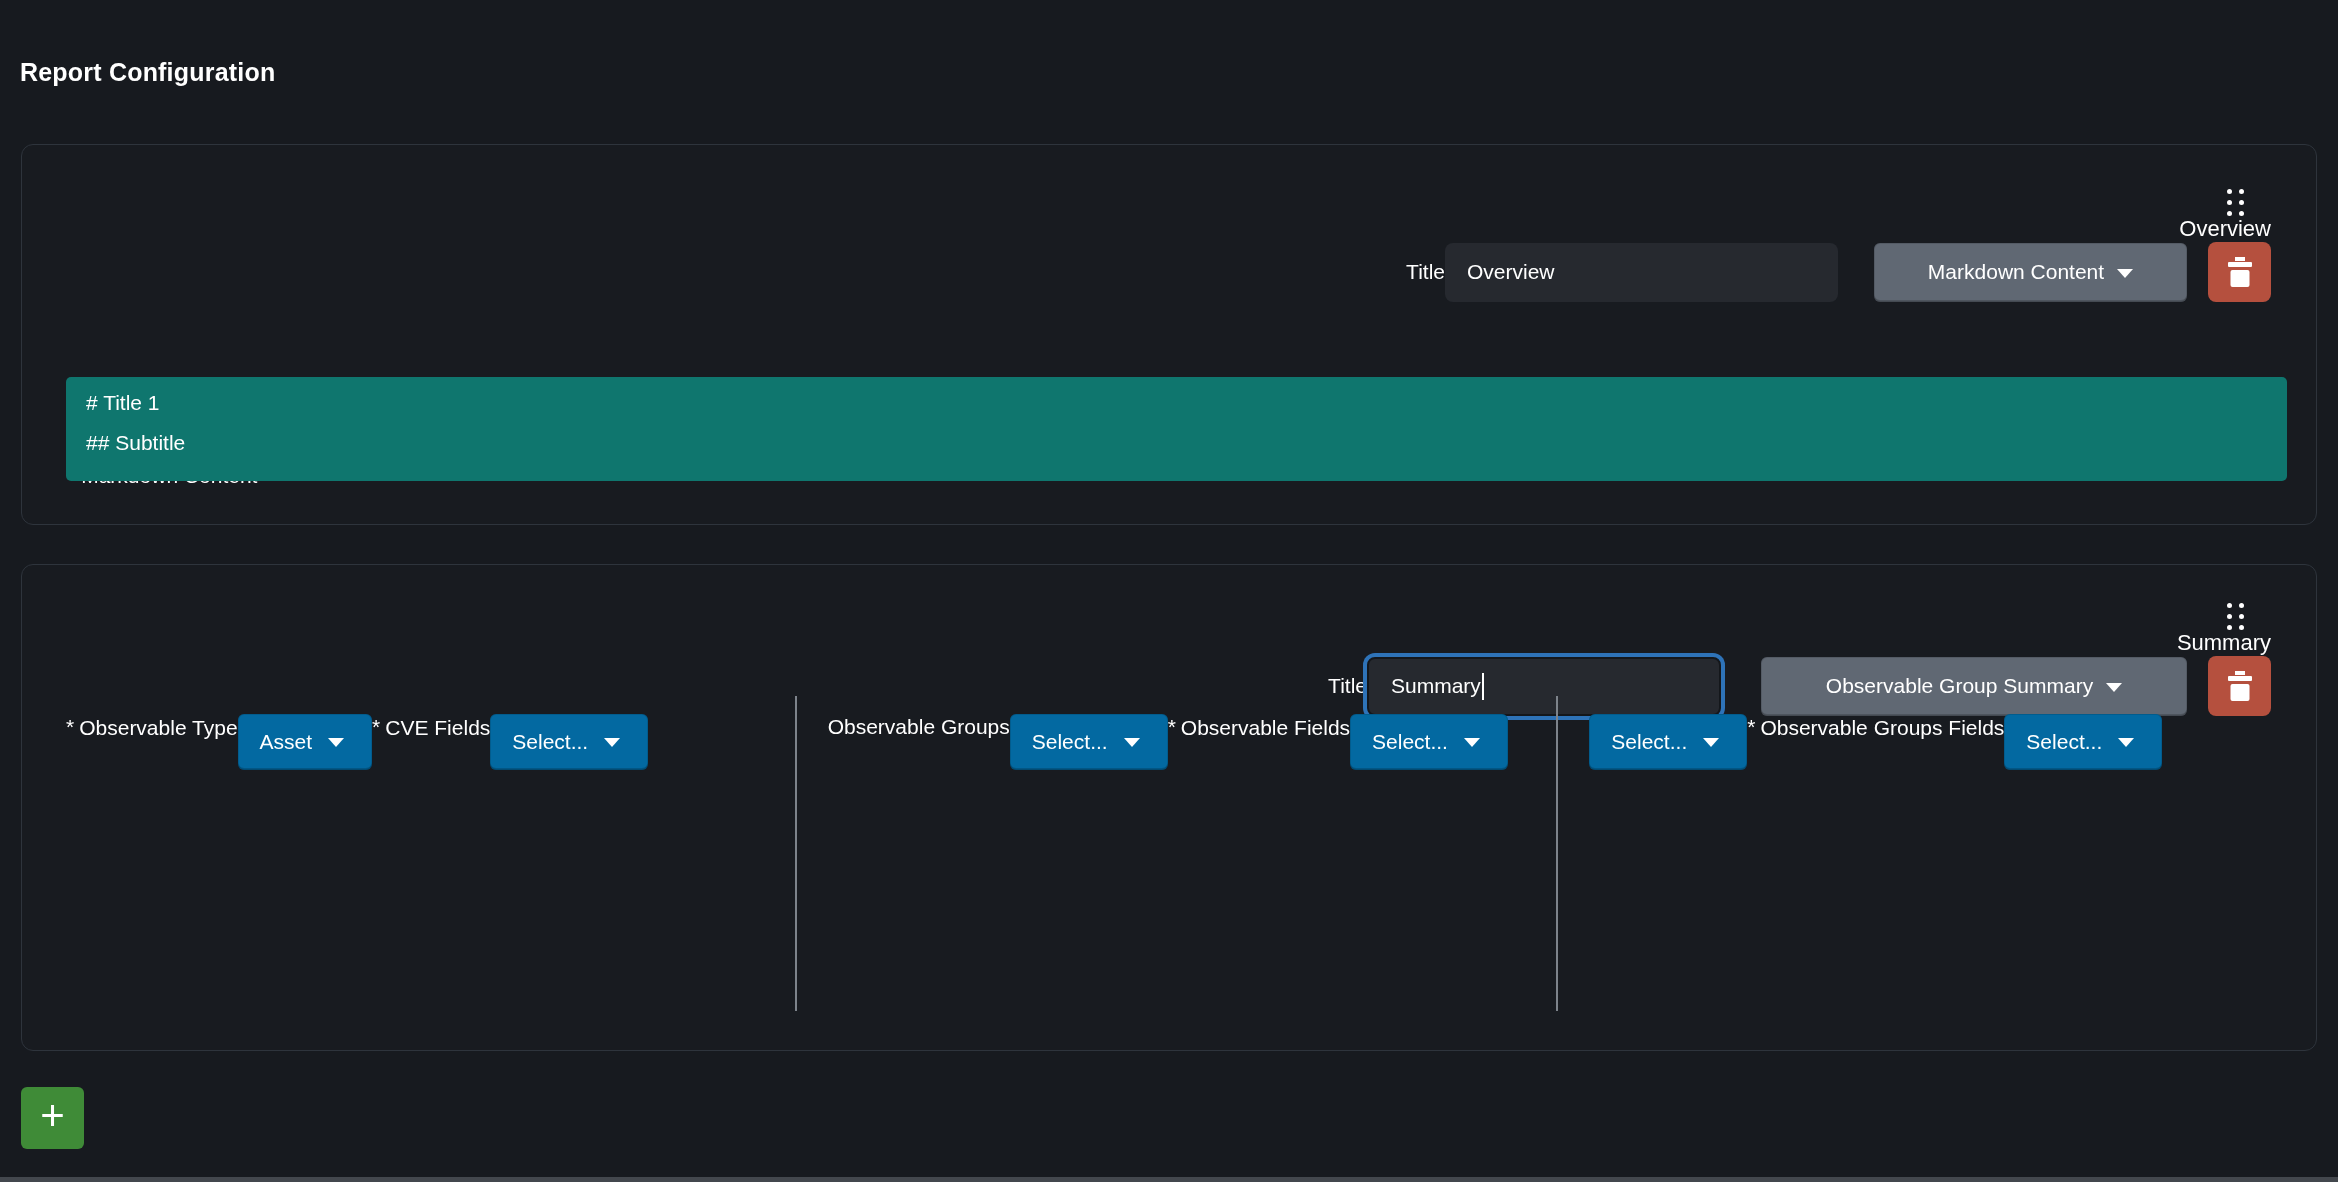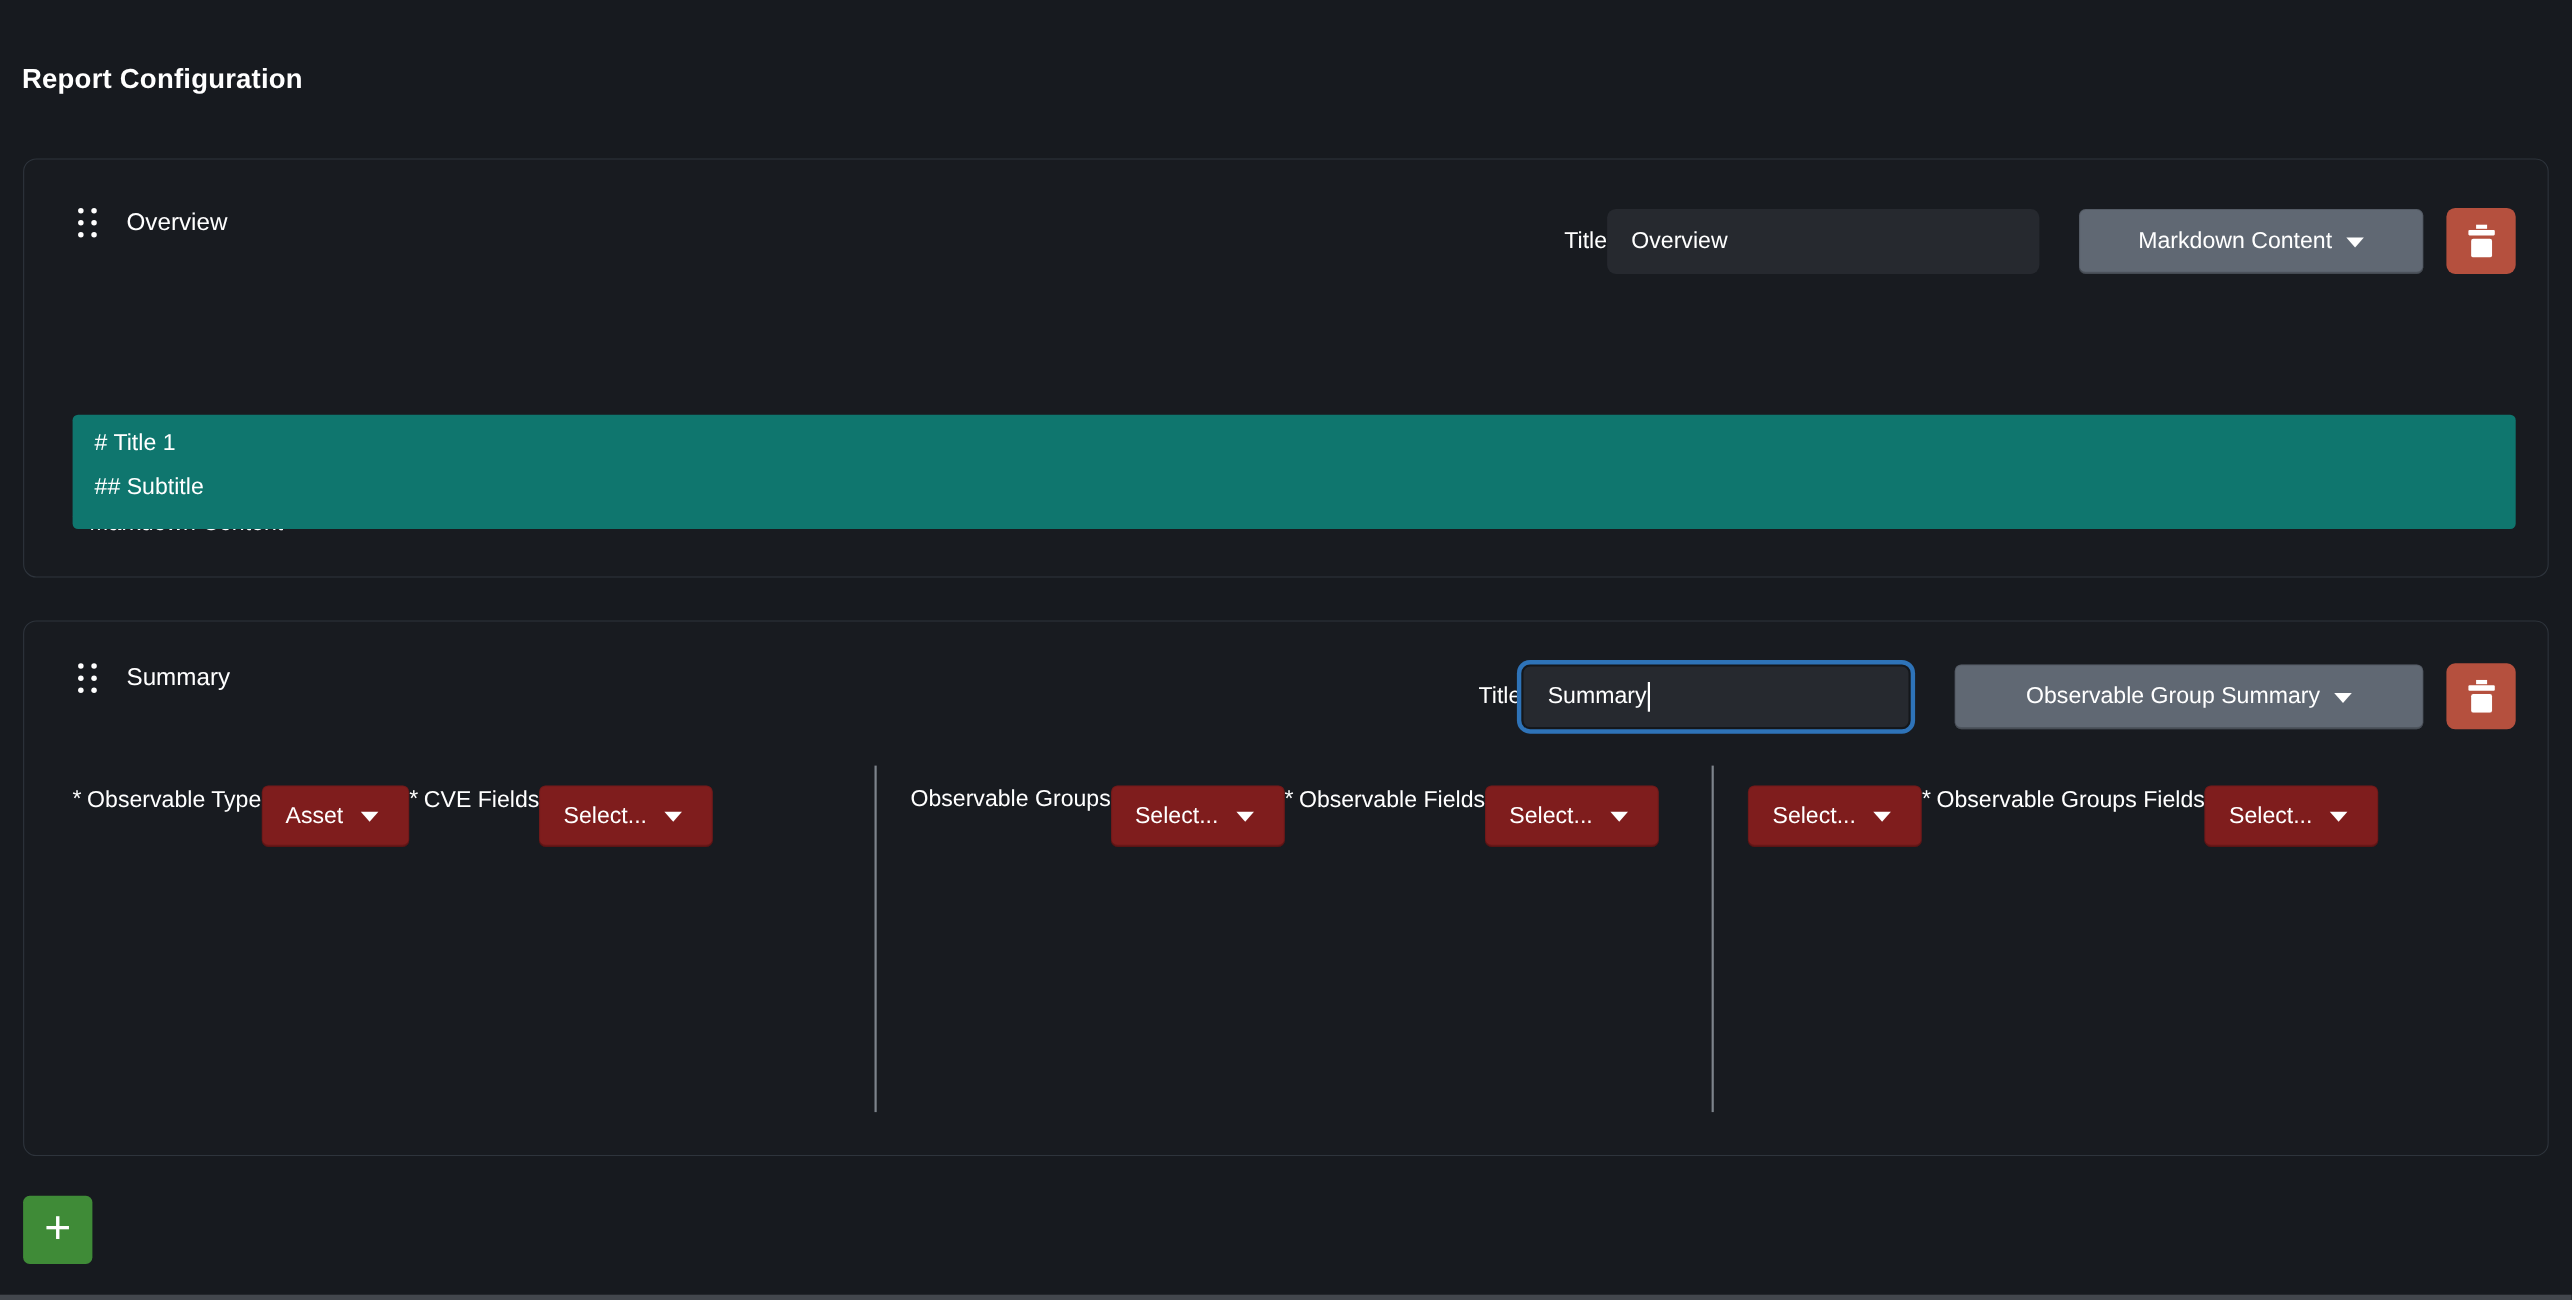--- a/index.html
+++ b/index.html
@@ -20,23 +20,23 @@
   .card {
     position: absolute; left: 21px; width: 2296px;
     background: #181b20;
     border: 1px solid #2e343c;
     border-radius: 12px;
   }
   .card-overview { top: 144px; height: 381px; }
   .card-summary  { top: 564px; height: 487px; }
 
   .card-header {
-    position: absolute; left: 0; right: 0; top: 38px; height: 60px;
-    display: flex; align-items: flex-start;
-    padding-left: 49px; padding-right: 29px;
+    position: absolute; left: 0; right: 16px; top: 38px; height: 60px;
+    display: flex; align-items: flex-end;
+    padding-left: 49px; padding-right: 29px; flex-direction: column;
   }
   .card-overview .card-header { top: 44px; }
 
   .drag-handle {
     display: grid; grid-template-columns: repeat(2, 5px);
     grid-template-rows: repeat(3, 5px); gap: 6px 7px;
     margin-right: 27px; cursor: grab;
   }
   .drag-handle i { width: 5px; height: 5px; border-radius: 50%; background: #ffffff; }
 
@@ -116,21 +116,21 @@
     width: 2px; height: 315px; background: #7d838b;
     margin: 0 31px; flex: none;
   }
   .col .field-lab {
     font-size: 21px; line-height: 26px; margin-bottom: 22px;
   }
   .col .field-lab .req-marker { margin-right: 5px; }
 
   .select-box {
     position: relative; height: 56px; border-radius: 6px;
-    background: #7f1d1d; cursor: pointer;
+    background: #0369a1; cursor: pointer;
     display: flex; align-items: center;
     padding: 0 60px 0 22px; font-size: 21px;
     margin-bottom: 50px;
     box-shadow: inset 0 -2px 0 rgba(0,0,0,.18), inset 0 0 0 1px rgba(0,0,0,.12);
   }
   .select-box .sel-caret {
     position: absolute; right: 28px; top: 24px;
     width: 0; height: 0;
     border-left: 8px solid transparent; border-right: 8px solid transparent;
     border-top: 9px solid #ffffff;

